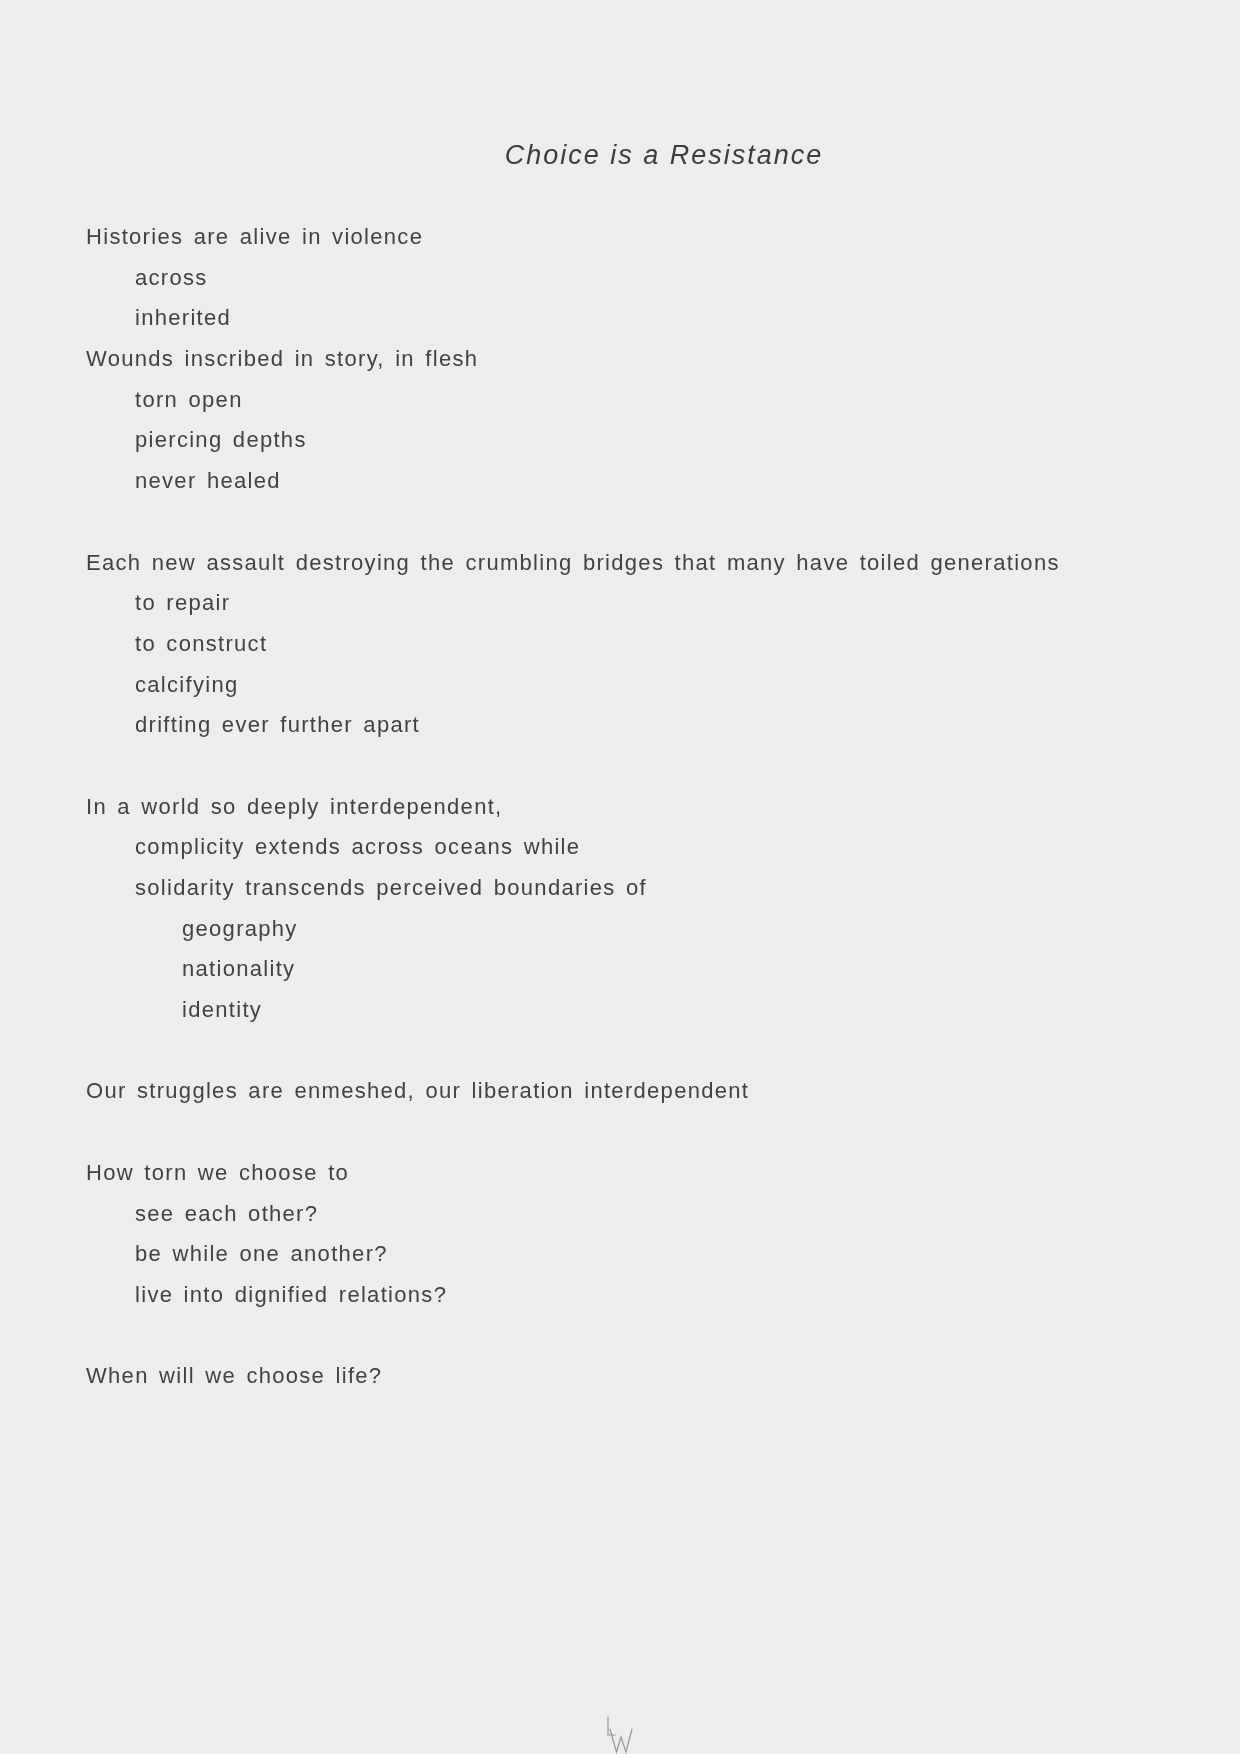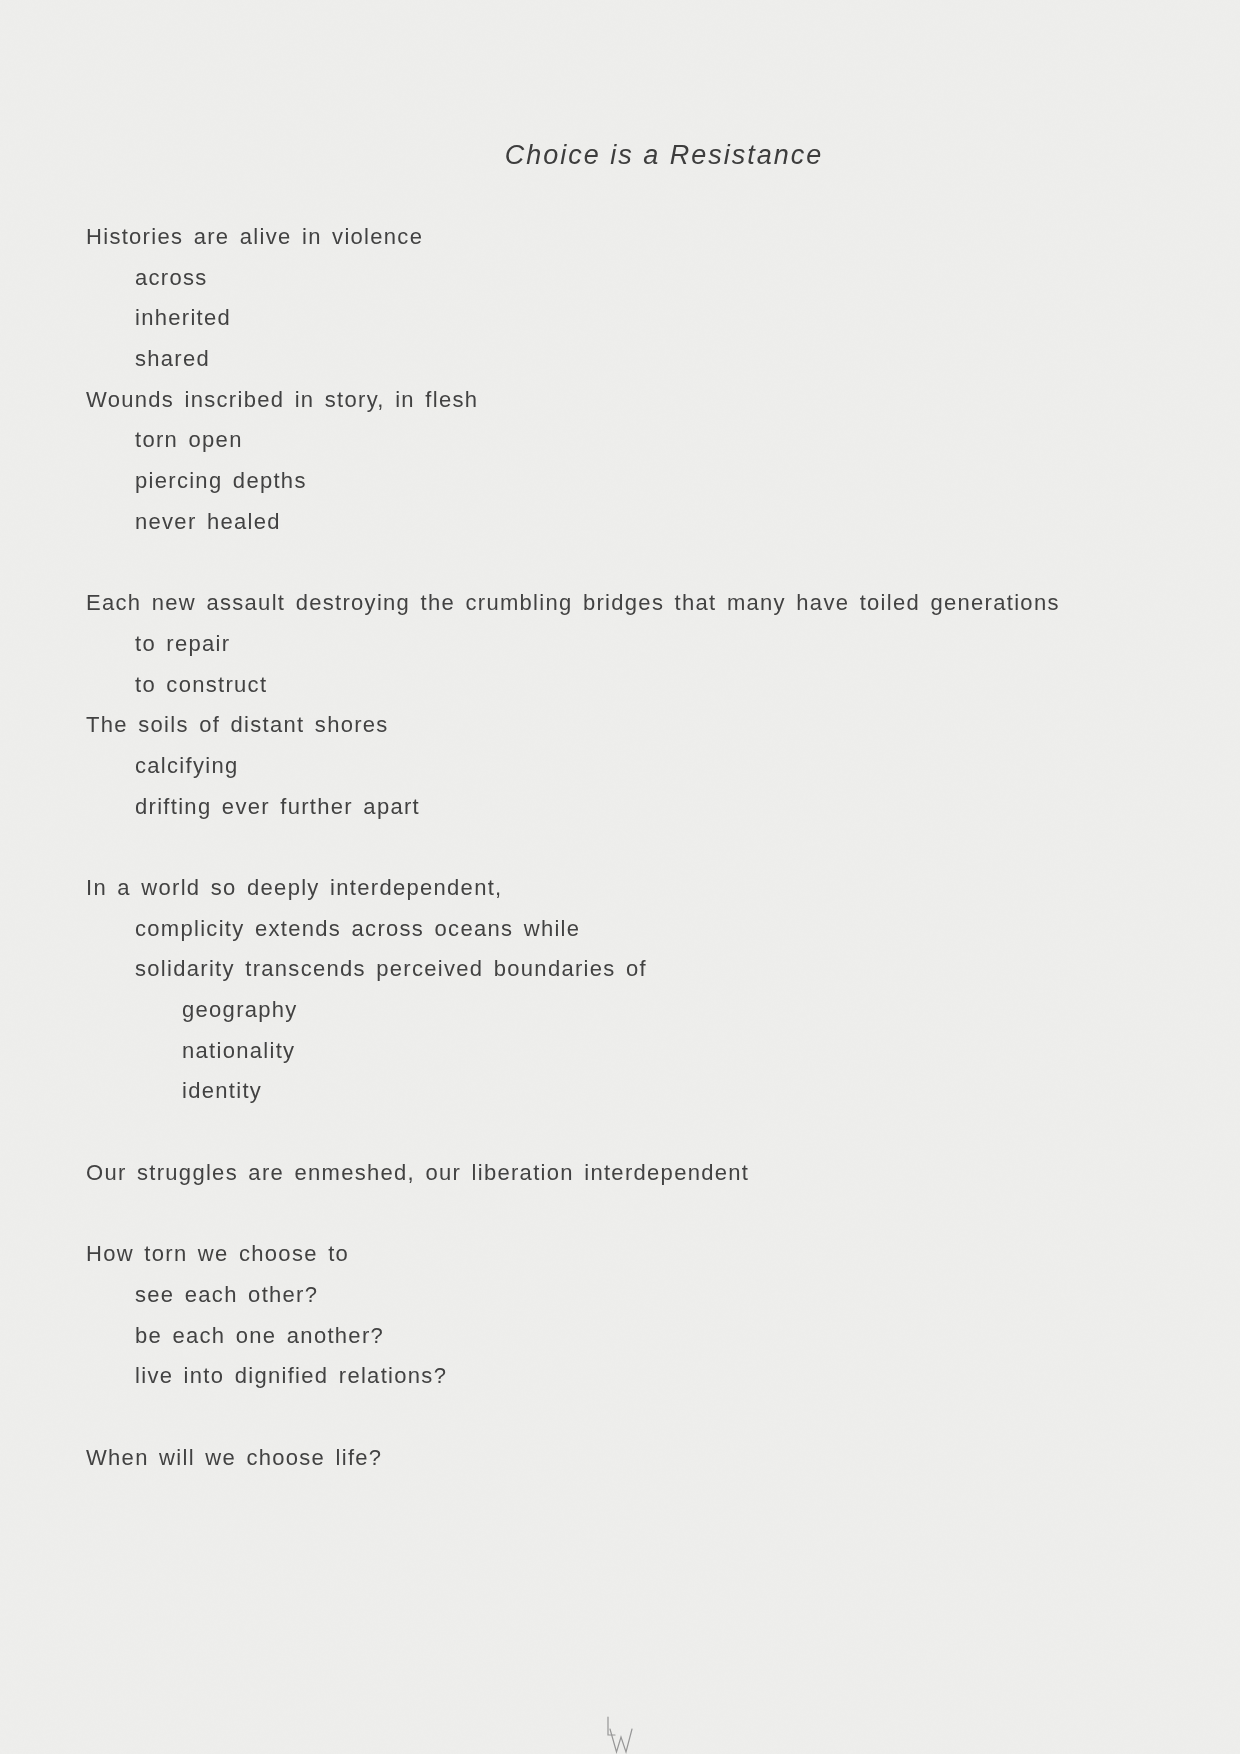--- a/index.html
+++ b/index.html
@@ -94,53 +94,51 @@
   <div class="content">
 
     <div class="poem-title">Choice is a Resistance</div>
 
     <div class="poem-body">
 
       <div class="stanza">
         <div class="line" data-indent="0">Histories are alive in violence</div>
         <div class="line" data-indent="1">across</div>
         <div class="line" data-indent="1">inherited</div>
-        <div class="line" data-indent="1">shared</div>
         <div class="line" data-indent="0">Wounds inscribed in story, in flesh</div>
         <div class="line" data-indent="1">torn open</div>
         <div class="line" data-indent="1">piercing depths</div>
         <div class="line" data-indent="1">never healed</div>
       </div>
 
       <div class="stanza">
         <div class="line" data-indent="0">Each new assault destroying the crumbling bridges that many have toiled generations</div>
         <div class="line" data-indent="1">to repair</div>
         <div class="line" data-indent="1">to construct</div>
-        <div class="line" data-indent="0">The soils of distant shores</div>
         <div class="line" data-indent="1">calcifying</div>
         <div class="line" data-indent="1">drifting ever further apart</div>
       </div>
 
       <div class="stanza">
         <div class="line" data-indent="0">In a world so deeply interdependent,</div>
         <div class="line" data-indent="1">complicity extends across oceans while</div>
         <div class="line" data-indent="1">solidarity transcends perceived boundaries of</div>
         <div class="line" data-indent="2">geography</div>
         <div class="line" data-indent="2">nationality</div>
         <div class="line" data-indent="2">identity</div>
       </div>
 
       <div class="stanza">
         <div class="line" data-indent="0">Our struggles are enmeshed, our liberation interdependent</div>
       </div>
 
       <div class="stanza">
         <div class="line" data-indent="0">How torn we choose to</div>
         <div class="line" data-indent="1">see each other?</div>
-        <div class="line" data-indent="1">be each one another?</div>
+        <div class="line" data-indent="1">be while one another?</div>
         <div class="line" data-indent="1">live into dignified relations?</div>
       </div>
 
       <div class="stanza">
         <div class="line" data-indent="0">When will we choose life?</div>
       </div>
 
     </div>
 
     <div class="watermark" aria-label="LW">

